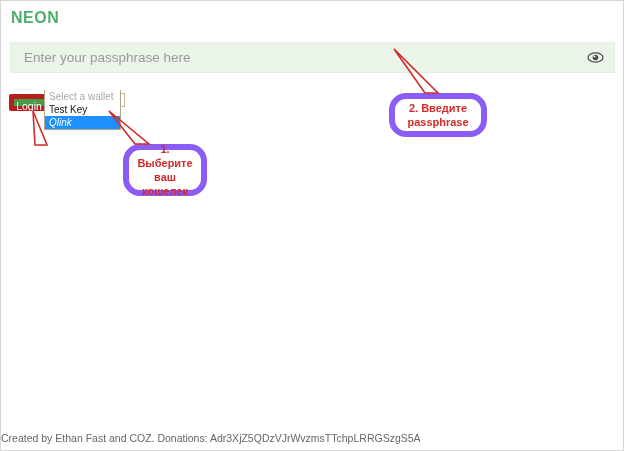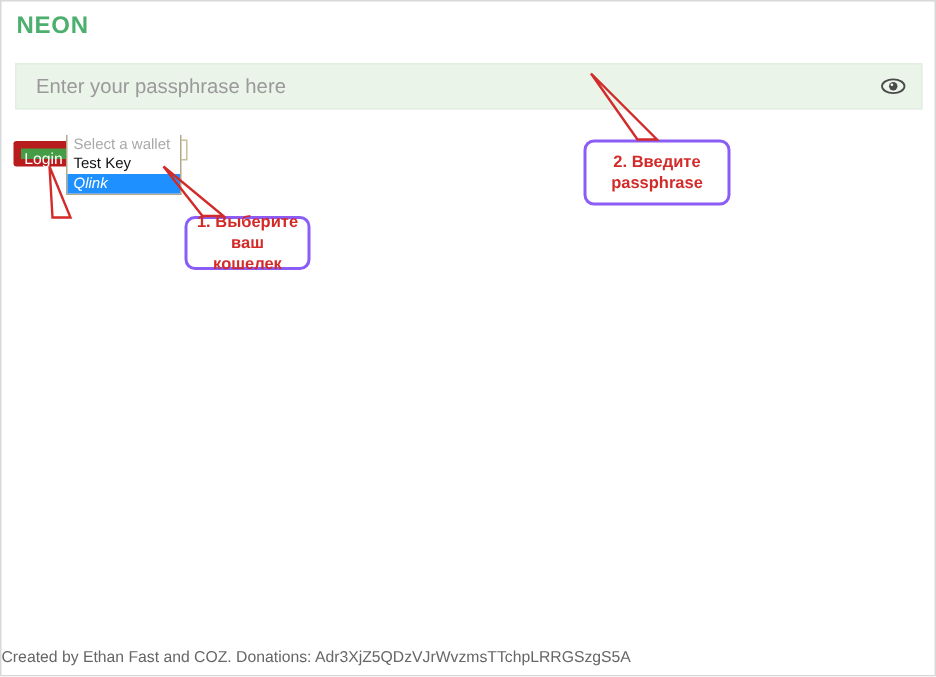--- a/index.html
+++ b/index.html
@@ -176,22 +176,22 @@
     position: absolute;
     left: 0;
     top: 0;
     width: 624px;
     height: 451px;
     pointer-events: none;
     z-index: 40;
   }
   .callout {
     position: absolute;
-    border: 2px solid #8b5cf6;
-    border-radius: 7px;
+    border: 6px solid #8b5cf6;
+    border-radius: 17px;
     background: #ffffff;
     color: #d32a2a;
     font-weight: bold;
     font-size: 11px;
     line-height: 14px;
     text-align: center;
     box-sizing: border-box;
     display: flex;
     flex-direction: column;
     align-items: center;
@@ -201,21 +201,21 @@
   #callout-2 {
     left: 388px;
     top: 92px;
     width: 98px;
     height: 44px;
   }
   #callout-1 {
     left: 122px;
     top: 143px;
     width: 84px;
-    height: 36px;
+    height: 52px;
   }
   #callout-3 {
     left: 11px;
     top: 144px;
     width: 90px;
     height: 42px;
   }
 
   
   #footer {

